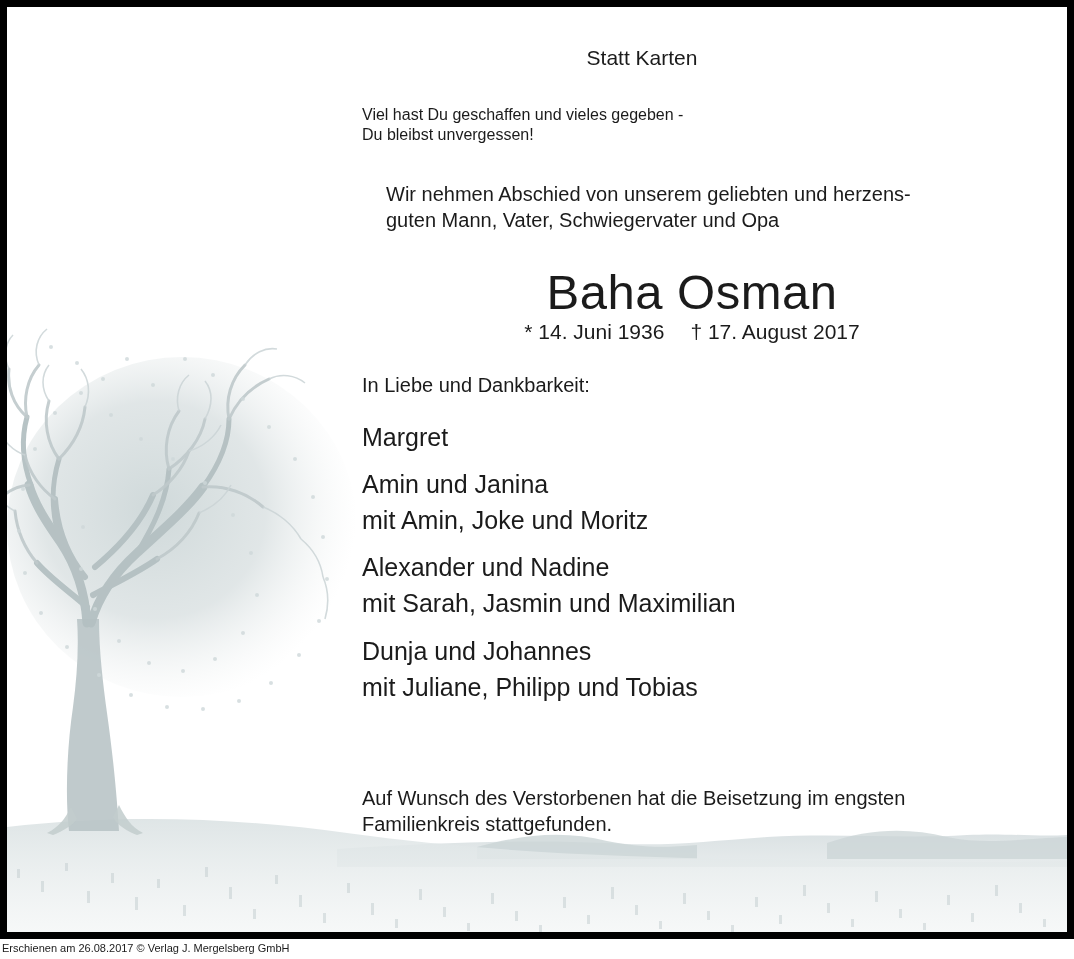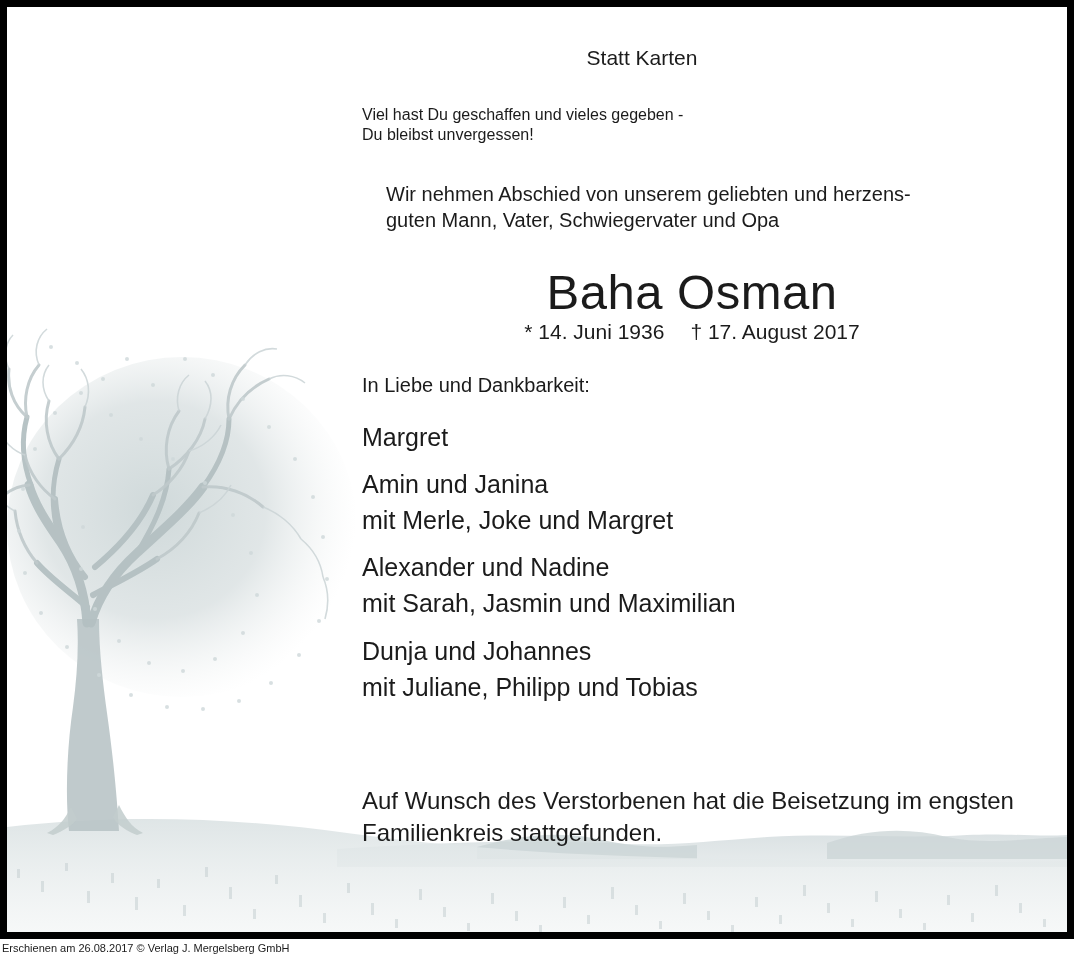--- a/index.html
+++ b/index.html
@@ -118,21 +118,21 @@
   .fam3 { top: 543px; }
   .fam4 { top: 627px; }
   .ort {
     left: 355px;
     top: 725px;
     font-size: 20px;
   }
   .wunsch {
     left: 355px;
     top: 778px;
-    font-size: 24px;
+    font-size: 20px;
     line-height: 1.32;
   }
 
   
   .footer {
     position: absolute;
     left: 0;
     top: 939px;
     width: 1074px;
     height: 20px;
@@ -347,21 +347,21 @@
 
       <div class="t name">Baha Osman</div>
 
       <div class="t dates"><span>* 14. Juni 1936</span><span class="gap"></span><span>† 17. August 2017</span></div>
 
       <div class="t liebe">In Liebe und Dankbarkeit:</div>
 
       <div class="t fam fam1"><span>Margret</span></div>
 
       <div class="t fam fam2"><span>Amin und Janina</span>
-<span>mit Merle, Joke und Margret</span></div>
+<span>mit Amin, Joke und Moritz</span></div>
 
       <div class="t fam fam3"><span>Alexander und Nadine</span>
 <span>mit Sarah, Jasmin und Maximilian</span></div>
 
       <div class="t fam fam4"><span>Dunja und Johannes</span>
 <span>mit Juliane, Philipp und Tobias</span></div>
 
 
       <div class="t wunsch"><span>Auf Wunsch des Verstorbenen hat die Beisetzung im engsten</span>
 <span>Familienkreis stattgefunden.</span></div>

